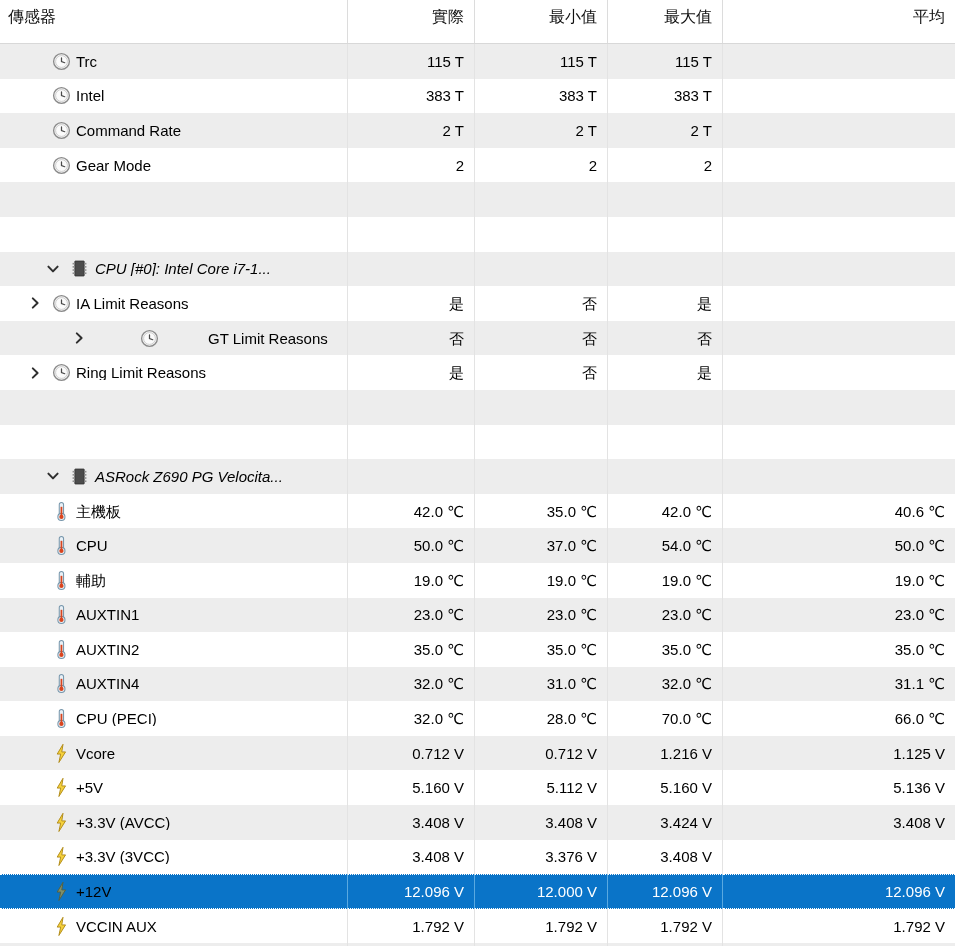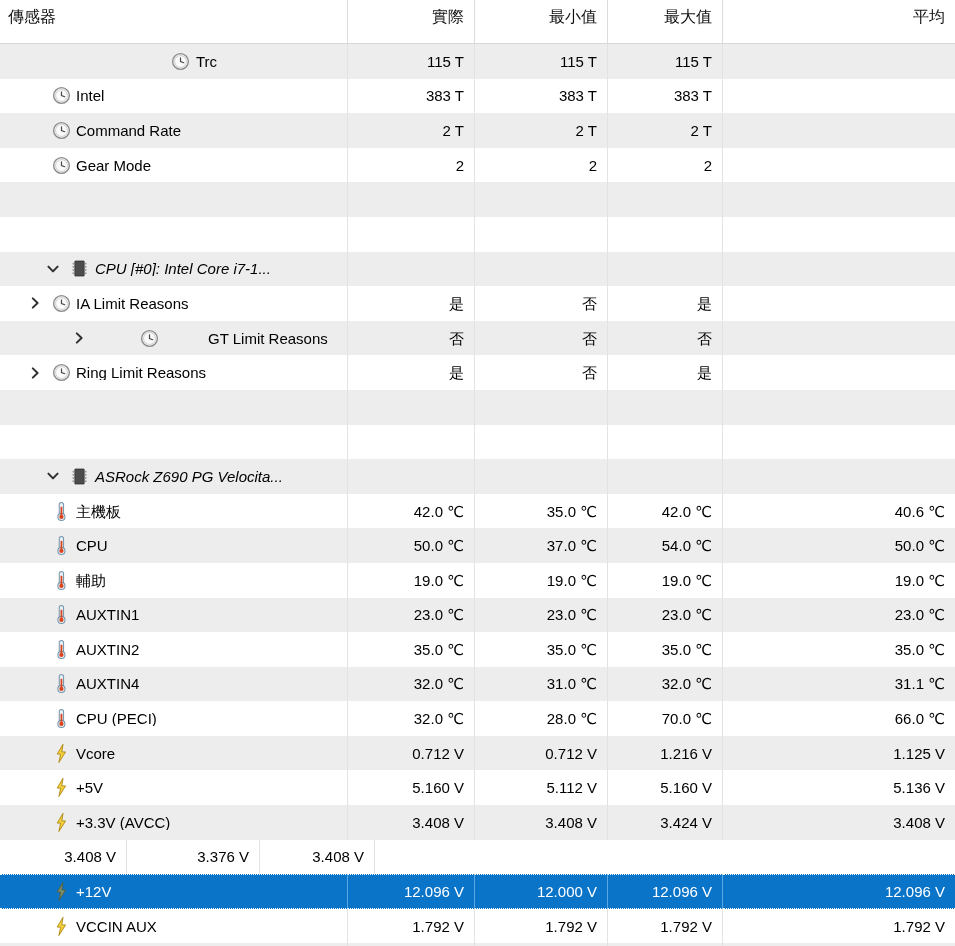--- a/index.html
+++ b/index.html
@@ -125,21 +125,21 @@
 
   
   .row.selected { background: #ffffff; }
   .row.selected .cell {
     background: #0a74c8;
     color: #ffffff;
     border-right: 1px solid #5aa9e0;
     border-top: 1px dotted #ffffff;
     border-bottom: 1px dotted #ffffff;
   }
-  .row.selected .cell.name { color: #ffffff; }
+  .row.selected .cell.name { color: #000000; }
   .row.selected .cell.last { border-right: none; }
 
   
   .ico-clock { width: 19px; height: 19px; display:block; }
   .ico-chip  { width: 15px; height: 19px; display:block; }
   .ico-temp  { width: 15px; height: 21px; display:block; }
   .ico-volt  { width: 15px; height: 21px; display:block; }
 </style>
 </head>
 <body>
@@ -159,21 +159,21 @@
     <div class="header-cell num-col" style="width:115px">
       <span>最大值</span>
     </div>
     <div class="header-cell num-col last" style="width:232px">
       <span>平均</span>
     </div>
   </div>
 
   <div class="rows-area" id="rows-area">
       <div class="row alt">
-        <div class="cell name" style="width: 348px; justify-content: center;">
+        <div class="cell name" style="width: 348px;">
           <span class="indent-1"></span>
           <span class="expander"></span>
           <span class="icon-slot">
             <svg class="ico-clock" viewBox="0 0 20 20">
               <circle cx="10" cy="10" r="8.3" fill="#f2f2f2" stroke="#8a8a8a" stroke-width="1.4"></circle>
               <circle cx="10" cy="10" r="6.2" fill="#fbfbfb" stroke="#c4c4c4" stroke-width="0.8"></circle>
               <path d="M10 6.2 L10 10 L13.4 11.3" fill="none" stroke="#4a4a4a" stroke-width="1.3" stroke-linecap="round"></path>
             </svg>
           </span>
           <span class="label-txt">Trc</span>
@@ -748,20 +748,30 @@
           <span>3.408 V</span>
         </div>
         <div class="cell num" style="width: 115px;">
           <span>3.424 V</span>
         </div>
         <div class="cell num last" style="width: 232px;">
           <span>3.408 V</span>
         </div>
       </div>
       <div class="row plain">
+        <div class="cell name" style="width: 348px;">
+          <span class="indent-1"></span>
+          <span class="expander"></span>
+          <span class="icon-slot">
+            <svg class="ico-volt" viewBox="0 0 16 22">
+              <path d="M9.6 1.2 L3.4 11.6 L7.1 11.6 L5.2 20.6 L12.3 9.3 L8.3 9.3 Z" fill="#f6d23c" stroke="#b08a17" stroke-width="1"></path>
+            </svg>
+          </span>
+          <span class="label-txt">+3.3V (3VCC)</span>
+        </div>
         <div class="cell num" style="width: 127px;">
           <span>3.408 V</span>
         </div>
         <div class="cell num" style="width: 133px;">
           <span>3.376 V</span>
         </div>
         <div class="cell num" style="width: 115px;">
           <span>3.408 V</span>
         </div>
       </div>

